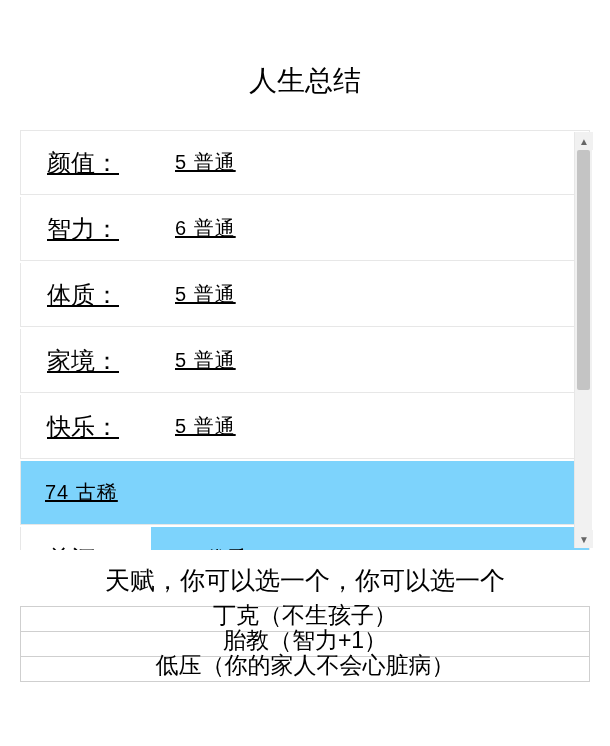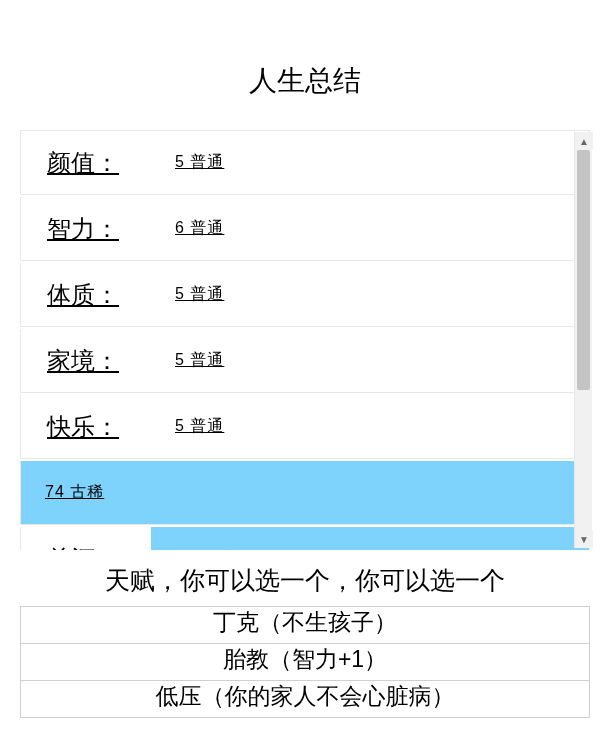--- a/index.html
+++ b/index.html
@@ -48,21 +48,21 @@
     width: 130px;
     padding-left: 26px;
     font-size: 24px;
   }
   .row .v {
     flex: 1;
     height: 100%;
     display: flex;
     align-items: center;
     padding-left: 24px;
-    font-size: 16px;
+    font-size: 20px;
     letter-spacing: 1px;
   }
   .hl .v {
     background: #7dd3fc;
   }
   
   .scrollbar {
     position: absolute;
     right: -2px;
     top: 2px;
@@ -101,25 +101,25 @@
 
   .talent-title {
     font-size: 25px;
     text-align: center;
     margin: 14px 20px 10px 20px;
   }
   .talent-list {
     margin: 0 20px;
   }
   .talent-item {
-    height: 38px;
+    height: 26px;
     border: 1px solid #cfcfcf;
     margin-top: -1px;
     display: flex;
-    align-items: flex-start;
+    align-items: flex-end;
     font-size: 23px;
     background: #fff;
     cursor: pointer;
   }
   .talent-item .mark {
     width: 30px;
     background: transparent;
   }
   .talent-item.selected .mark {
     background: #5fb8f4;

